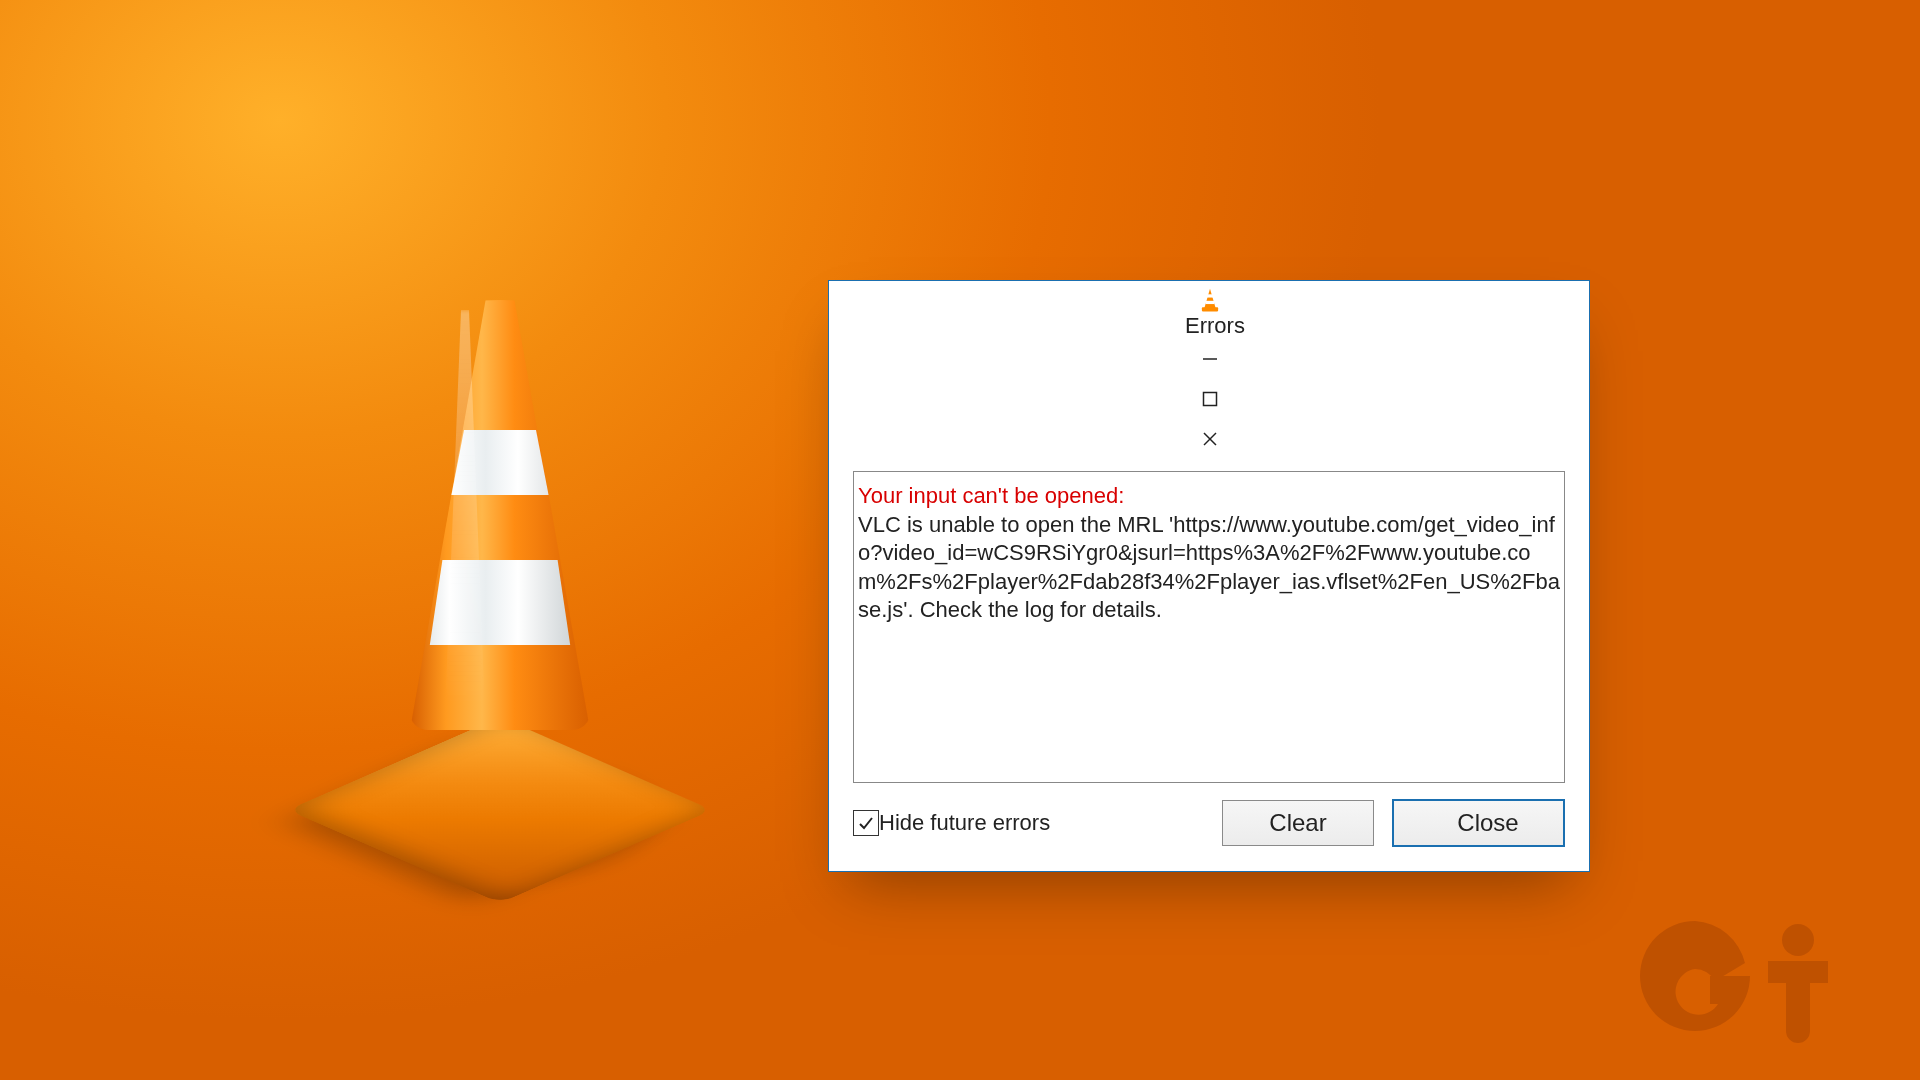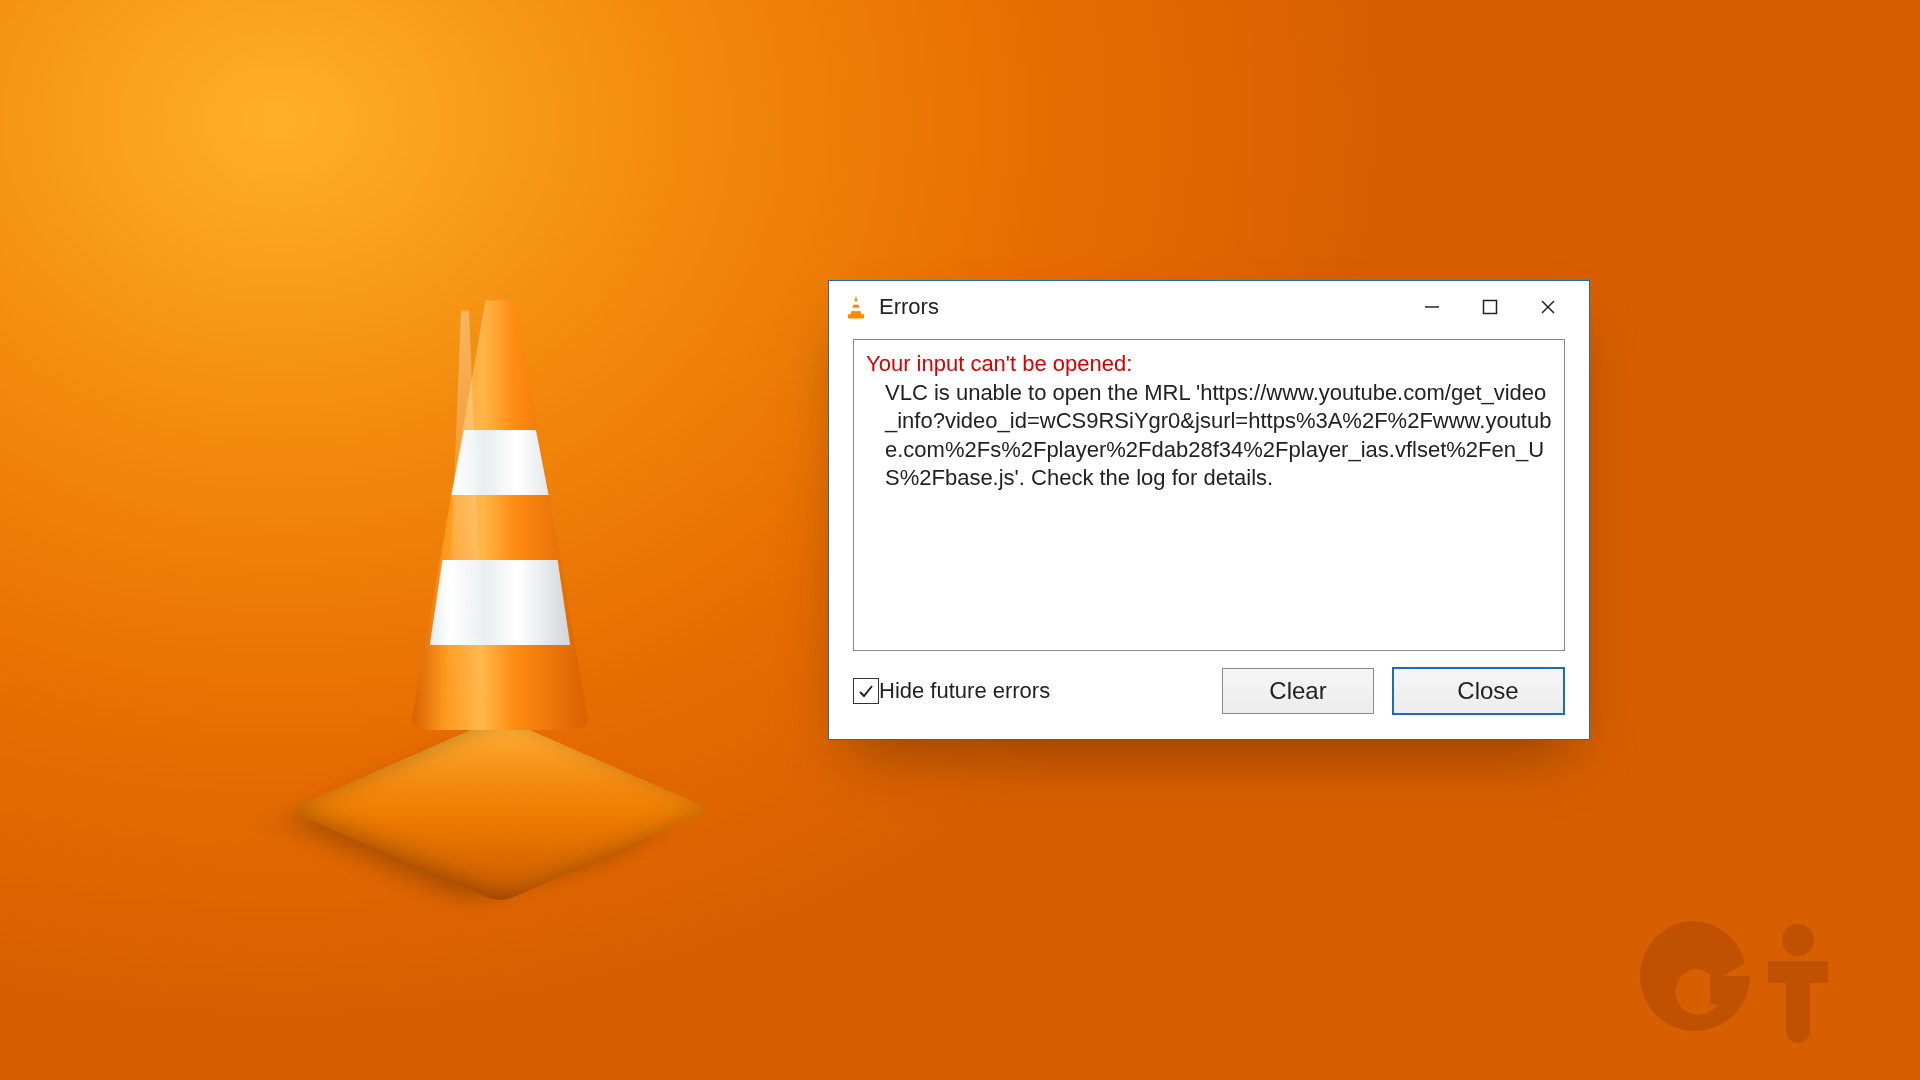--- a/index.html
+++ b/index.html
@@ -86,47 +86,48 @@
     border: 1px solid #1a6fb0;
     box-shadow: 0 30px 60px -20px rgba(0,0,0,.35);
     font-size: 22px;
     color: #222;
   }
   .titlebar {
     display: flex;
     align-items: center;
     padding: 6px 12px 6px 14px;
     background: #fff;
+    flex-direction: column;
   }
   .title-icon svg { display:block }
   .title-text { margin-left: 10px; font-size: 22px; flex: 0 0 auto; }
   .title-spacer { flex: 1 1 auto; }
   .winbtn {
     width: 58px;
     height: 40px;
     display: flex;
     align-items: center;
     justify-content: center;
     color: #222;
   }
   .winbtn svg { display:block }
 
   .textbox {
     margin: 6px 24px 16px 24px;
     border: 1px solid #888;
     background: #fff;
-    padding: 10px 12px;
+    padding: 10px 4px;
     height: 290px;
     font-size: 22px;
     line-height: 1.3;
     word-break: break-all;
     overflow: hidden;
   }
   .err-head { color: #d80000; }
-  .err-body { color: #222; margin-left: 19px; }
+  .err-body { color: #222; }
 
   .footer {
     display: flex;
     align-items: center;
     padding: 0 24px 24px 24px;
     gap: 18px;
   }
   .chk {
     display: flex;
     align-items: center;

